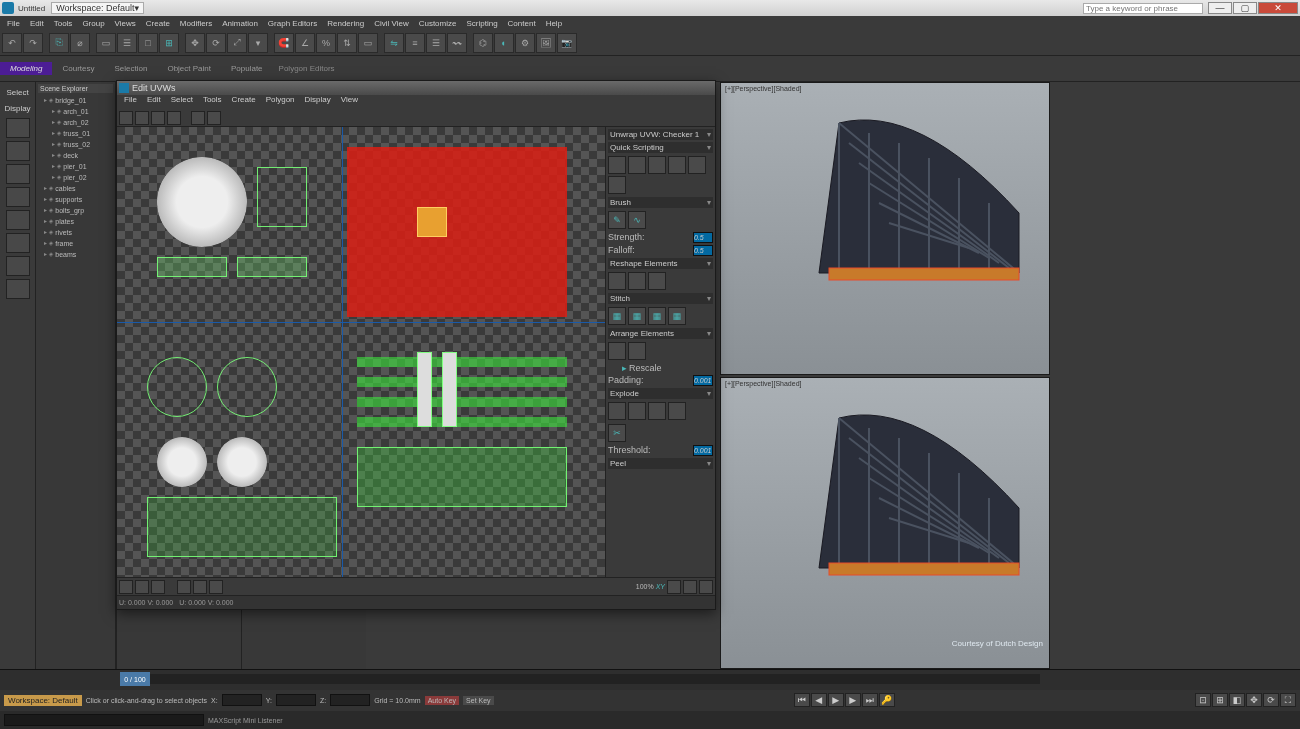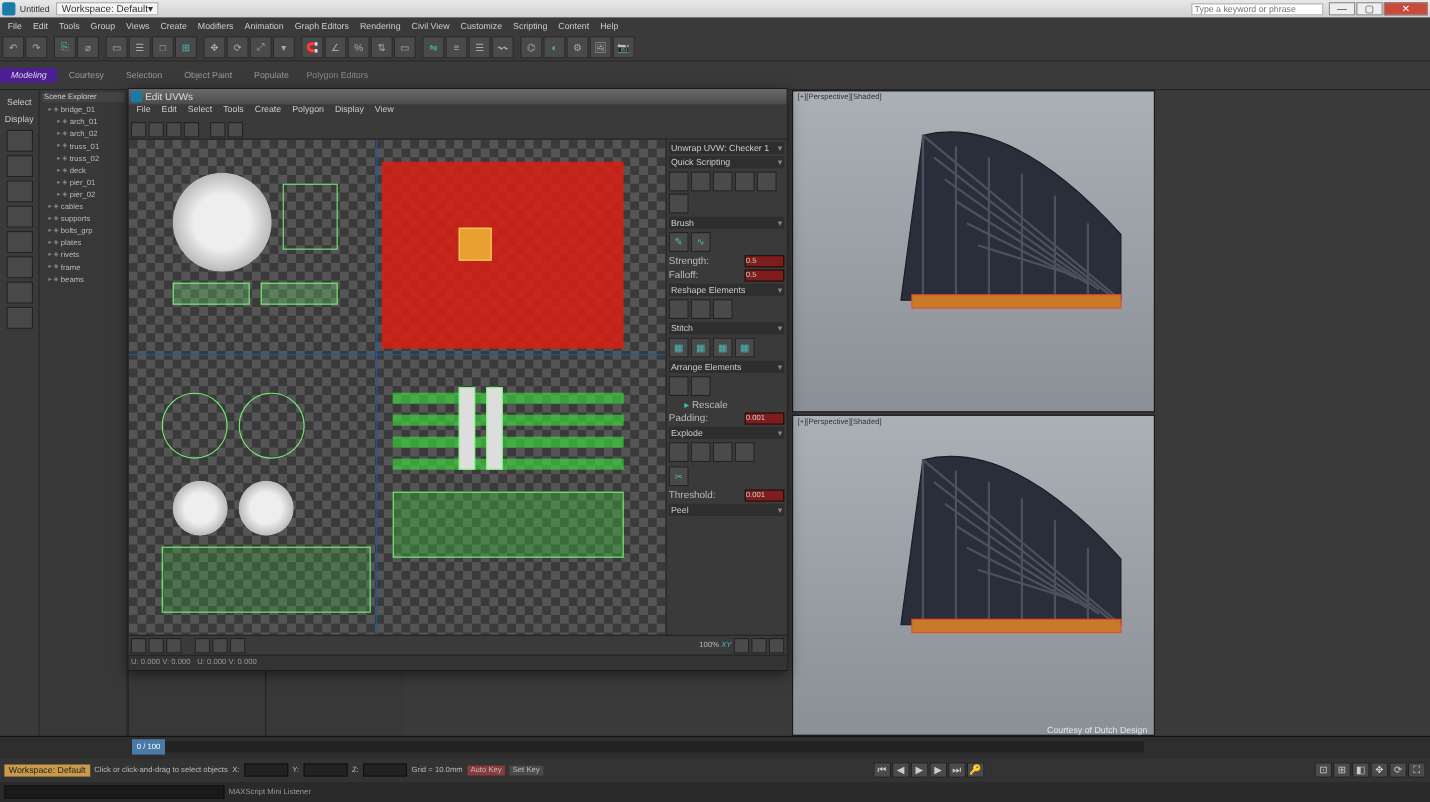--- a/index.html
+++ b/index.html
@@ -53,42 +53,42 @@
 .uvwin .uvtool .ubtn { width:14px; height:14px; background:#4a4a4a; border:1px solid #222; }
 .uvwin .uvbody { flex:1; display:flex; }
 .uvwin .uvcanvas { flex:1; background:#2a2a2a; position:relative; overflow:hidden; }
 .uvwin .uvside { width:110px; background:#3a3a3a; border-left:1px solid #222; padding:2px; display:flex; flex-direction:column; gap:2px; overflow:hidden; }
 .uvwin .uvside .sect { font-size:8px; color:#ccc; background:#2e2e2e; padding:1px 2px; display:flex; }
 .uvwin .uvside .sect::after { content:"▾"; margin-left:auto; color:#888; }
 .uvwin .uvside .row { display:flex; gap:2px; flex-wrap:wrap; padding:1px 0;}
 .uvwin .uvside .sb { width:18px; height:18px; background:#4a4a4a; border:1px solid #222; }
 .uvwin .uvside .sb.c { color:#4ab8b8; display:flex;align-items:center;justify-content:center; }
 .uvwin .uvside .spn { display:flex; align-items:flex-start; font-size:7px; color:#bbb; }
-.uvwin .uvside .spn input { width:36px; height:11px; background:#7f1d1d; border:1px solid #111; color:#ccc; font-size:7px; margin-left:auto; }
+.uvwin .uvside .spn input { width:20px; height:11px; background:#0369a1; border:1px solid #111; color:#ccc; font-size:7px; margin-left:auto;font-style:italic; }
 .uvwin .uvside .lbl { font-size:7px; color:#bbb; padding-left:14px; }
 .uvwin .uvstatus { height:18px; background:#3a3a3a; border-top:1px solid #222; display:flex; align-items:center; padding:0 2px; gap:2px;}
 .uvwin .uvstatus .ubtn { width:14px; height:14px; background:#4a4a4a; border:1px solid #222; }
 .uvwin .uvstatus .txt { font-size:7px; color:#bbb; }
 .uvwin .uvstatus2 { height:14px; background:#333; border-top:1px solid #222; display:flex; align-items:center; padding:0 2px; gap:6px;}
 .uvwin .uvstatus2 .txt { font-size:7px; color:#999; }
 
 
 .checker { position:absolute; inset:0; background:
   repeating-conic-gradient(#555 0 25%, #3a3a3a 0 50%) 0 0/16px 16px; }
 .uvshape { position:absolute; border:1px solid rgba(120,255,120,.9); }
 .uvredzone { position:absolute; background:rgba(220,30,20,.85); }
 .uvgreenline { position:absolute; background:rgba(60,230,60,.6); }
 .uvcircle { position:absolute; border:1px solid rgba(120,255,120,.9); border-radius:50%; }
 .uvwhite { position:absolute; background:radial-gradient(circle,#eee 40%,#bbb 70%,transparent 72%); border-radius:50%; }
 
 
 .viewports { position:absolute; left:720px; top:0; right:250px; bottom:0; display:flex; flex-direction:column; gap:2px; }
 .vp { flex:1; background:linear-gradient(#aab0b5,#8a9095); position:relative; border:1px solid #1a1a1a; overflow:hidden;}
 .vp .vplabel { position:absolute; left:4px; top:2px; font-size:7px; color:#333; }
-.vp .credit { position:absolute; right:6px; bottom:0; font-size:8px; color:#dfe8ef; }
+.vp .credit { position:absolute; right:6px; bottom:20px; font-size:8px; color:#dfe8ef; }
 .bridge { position:absolute; right:10px; top:10px; width:240px; height:200px; }
 .bridge svg { width:100%; height:100%; }
 
 
 .cmdpanel { width:250px; background:#383838; border-left:1px solid #222; display:flex; }
 .cmdpanel .col { flex:1; padding:3px; display:flex; flex-direction:column; gap:3px; overflow:hidden;}
 .cmdpanel .tabs { display:flex; gap:2px; }
 .cmdpanel .tabs .t { width:16px; height:16px; background:#4a4a4a; border:1px solid #222; }
 .cmdpanel .tabs .t.on { background:#2a5a7a; }
 .cmdpanel .objname { display:flex; align-items:center; gap:2px; }

